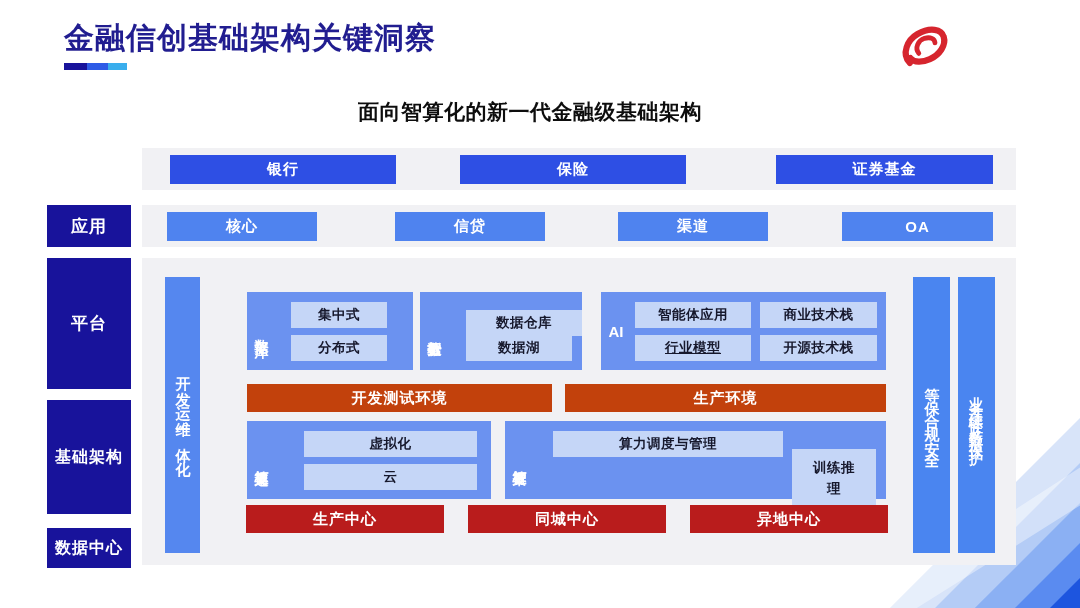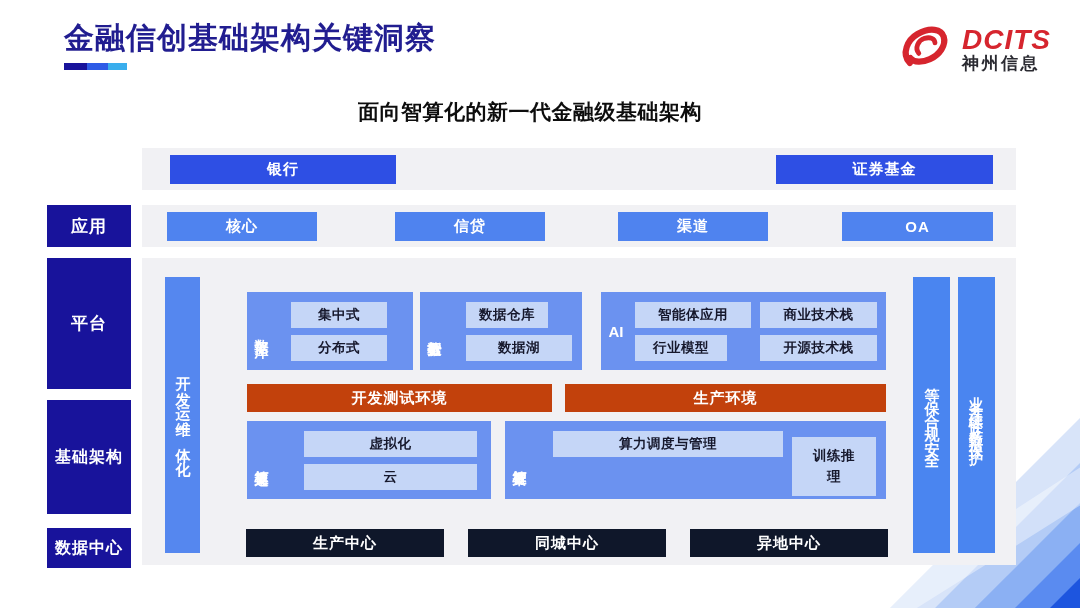--- a/index.html
+++ b/index.html
@@ -50,23 +50,23 @@
   .section { position:absolute; background:#6b92f0; z-index:2; }
   .section-label { position:absolute; left:0; top:0; bottom:0; width:30px; display:flex;
                    align-items:center; justify-content:center; color:#fff; font-weight:bold;
                    font-size:14px; }
   .inner-box { position:absolute; background:#c5d6f7; color:#16182c; font-weight:600;
                font-size:13.5px; display:flex; align-items:center; justify-content:center;
                letter-spacing:0.5px; }
   .blue-bar { position:absolute; height:28px; background:#c2410c; color:#fff; font-weight:bold;
               font-size:15px; display:flex; align-items:center; justify-content:center;
               letter-spacing:1px; z-index:2; }
-  .center-bar { position:absolute; top:505px; height:28px; width:198px; background:#0f172a;
+  .center-bar { position:absolute; top:505px; height:28px; width:198px; background:#b91c1c;
                 color:#fff; font-weight:bold; font-size:15px; display:flex; align-items:center;
-                justify-content:center; letter-spacing:1px; z-index:2;margin-top:24px; }
+                justify-content:center; letter-spacing:1px; z-index:2; }
 
   
   .deco { position:absolute; right:0; bottom:0; width:240px; height:190px; z-index:0; }
   .deco div { position:absolute; inset:0; }
   .band1 { background:#d8e4f9; clip-path:polygon(100% 0, 20.8% 100%, 100% 100%); }
   .band2 { background:#b4ccf6; clip-path:polygon(100% 23.7%, 39.6% 100%, 100% 100%); }
   .band3 { background:#8bb0f3; clip-path:polygon(100% 44.7%, 56.2% 100%, 100% 100%); }
   .band4 { background:#5a8bf0; clip-path:polygon(100% 65.8%, 72.9% 100%, 100% 100%); }
   .band5 { background:#1d55df; clip-path:polygon(100% 84.2%, 87.5% 100%, 100% 100%); }
   .band-glare { background:rgba(255,255,255,0.4);
@@ -93,38 +93,35 @@
 
   <div class="logo">
     <span>
       <svg width="62" height="54" viewBox="0 0 64 56">
         <g transform="rotate(-30 32 28)" stroke="#d6252e" fill="none" stroke-linecap="round">
           <path d="M11 35 C8 22 21 13 33 13 C48 13 57 21 55 29 C53 38 42 43 31 42 C22 41 15 37 14 31" stroke-width="6.5"></path>
           <path d="M24 31 C23 24 30 19 37 20.5 C43 22 46 26 44 30" stroke-width="5"></path>
         </g>
       </svg>
     </span>
-    <span class="logo-text">
-      <span class="logo-brand">DCITS</span>
-      <span class="logo-company">神州信息</span>
-    </span>
   </div>
 
   <div class="subtitle">面向智算化的新一代金融级基础架构</div>
 
   <div class="dark-label" style="top:205px;height:42px;">应用</div>
   <div class="dark-label" style="top:258px;height:131px;">平台</div>
   <div class="dark-label" style="top:400px;height:114px;font-size:16px;">基础架构</div>
   <div class="dark-label" style="top:528px;height:40px;font-size:16px;">数据中心</div>
 
   <div class="gray" style="top:148px;height:42px;"></div>
   <div class="gray" style="top:205px;height:42px;"></div>
   <div class="gray" style="top:258px;height:307px;"></div>
 
   <div class="pill pill-industry" style="left:170px;top:155px;width:226px;">银行</div>
+  <div class="pill pill-industry" style="left:460px;top:155px;width:226px;">保险</div>
   <div class="pill pill-industry" style="left:776px;top:155px;width:217px;">证券基金</div>
 
   <div class="pill pill-app" style="left:167px;top:212px;width:150px;">核心</div>
   <div class="pill pill-app" style="left:395px;top:212px;width:150px;">信贷</div>
   <div class="pill pill-app" style="left:842px;top:212px;width:151px;">OA</div>
   <div class="pill pill-app" style="left:618px;top:212px;width:150px;">渠道</div>
 
   <div class="vbar devops">
     <span class="vtext">开发运维一体化</span>
   </div>
@@ -136,44 +133,44 @@
   </div>
 
   <div class="section" style="left:247px;top:292px;width:166px;height:78px;">
     <div class="section-label vtext" style="letter-spacing:2px;">数据库</div>
     <div class="inner-box" style="left:44px;top:10px;width:96px;height:26px;">集中式</div>
     <div class="inner-box" style="left:44px;top:43px;width:96px;height:26px;">分布式</div>
   </div>
 
   <div class="section" style="left:420px;top:292px;width:162px;height:78px;">
     <div class="section-label vtext">数据分析</div>
-    <div class="inner-box" style="left:46px;top:10px;width:82px;height:26px;">数据仓库</div>
+    <div class="inner-box" style="left:46px;top:18px;width:116px;height:26px;">数据仓库</div>
     <div class="inner-box" style="left:46px;top:43px;width:106px;height:26px;">数据湖</div>
   </div>
 
   <div class="section" style="left:601px;top:292px;width:285px;height:78px;">
     <div class="section-label" style="font-size:15px;">AI</div>
     <div class="inner-box" style="left:34px;top:10px;width:116px;height:26px;">智能体应用</div>
     <div class="inner-box" style="left:159px;top:10px;width:117px;height:26px;">商业技术栈</div>
-    <div class="inner-box" style="left:34px;top:43px;width:92px;height:26px;">行业模型</div>
+    <div class="inner-box" style="left:34px;top:43px;width:116px;height:26px;text-decoration:underline;">行业模型</div>
     <div class="inner-box" style="left:159px;top:43px;width:117px;height:26px;">开源技术栈</div>
   </div>
 
   <div class="blue-bar" style="left:247px;top:384px;width:305px;">开发测试环境</div>
   <div class="blue-bar" style="left:565px;top:384px;width:321px;">生产环境</div>
 
   <div class="section" style="left:247px;top:421px;width:244px;height:78px;">
     <div class="section-label vtext">通算框架</div>
     <div class="inner-box" style="left:57px;top:10px;width:173px;height:26px;">虚拟化</div>
     <div class="inner-box" style="left:57px;top:43px;width:173px;height:26px;">云</div>
   </div>
 
   <div class="section" style="left:505px;top:421px;width:381px;height:78px;">
     <div class="section-label vtext">智算框架</div>
     <div class="inner-box" style="left:48px;top:10px;width:230px;height:26px;">算力调度与管理</div>
-    <div class="inner-box" style="left:287px;top:16px;width:84px;height:59px;padding:16px 20px;text-align:center;line-height:1.5;">训练推理</div>
+    <div class="inner-box" style="left:287px;top:28px;width:84px;height:59px;padding:16px 20px;text-align:center;line-height:1.5;">训练推理</div>
   </div>
 
   <div class="center-bar" style="left:246px;">生产中心</div>
   <div class="center-bar" style="left:468px;">同城中心</div>
   <div class="center-bar" style="left:690px;">异地中心</div>
 
 </div>
 
 </body></html>

